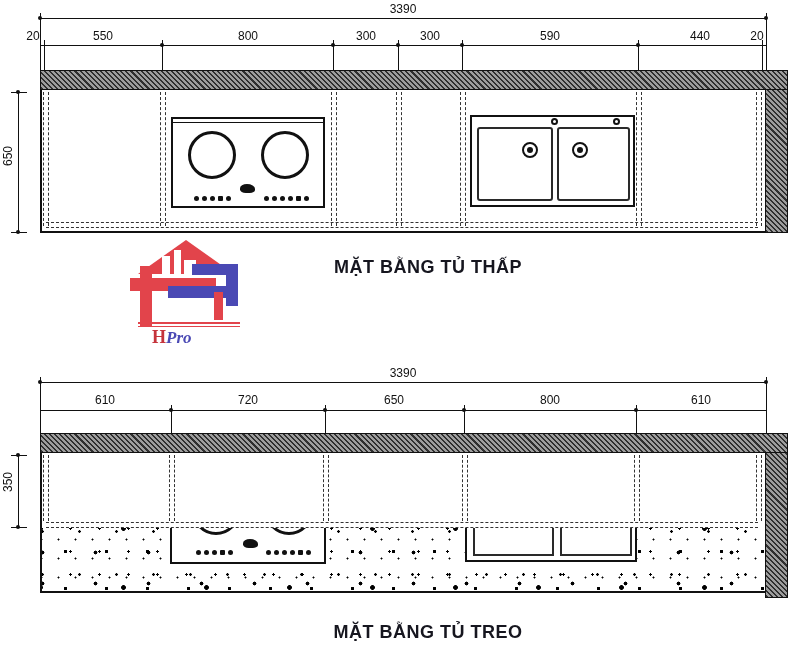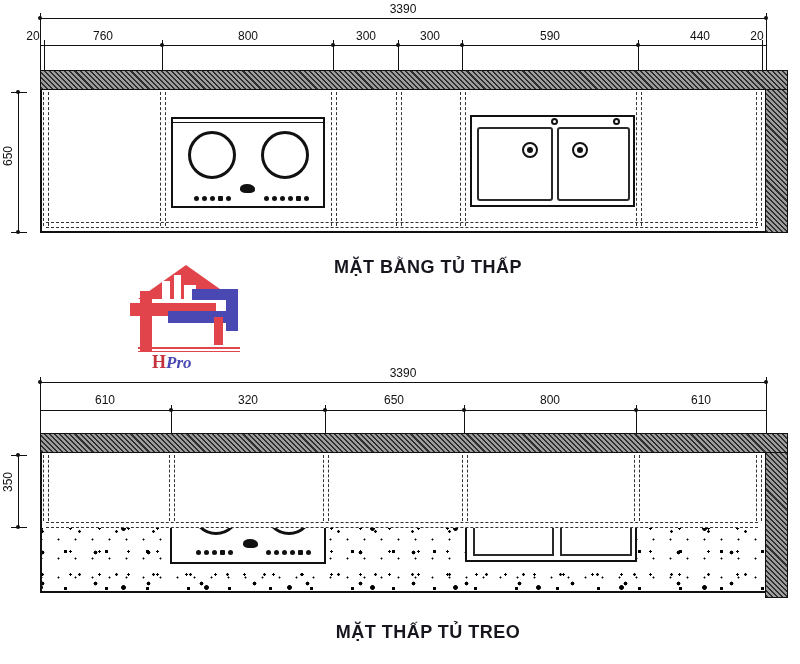--- a/index.html
+++ b/index.html
@@ -65,21 +65,21 @@
     <div class="vl" style="left:398px;top:40px;height:30px;"></div>
     <div class="vl" style="left:462px;top:40px;height:30px;"></div>
     <div class="vl" style="left:638px;top:40px;height:30px;"></div>
     <div class="vl" style="left:762px;top:40px;height:30px;"></div>
     <div class="dotm" style="left:160px;top:43px;"></div>
     <div class="dotm" style="left:331px;top:43px;"></div>
     <div class="dotm" style="left:396px;top:43px;"></div>
     <div class="dotm" style="left:460px;top:43px;"></div>
     <div class="dotm" style="left:636px;top:43px;"></div>
     <div class="lbl" style="left:33px;top:30px;">20</div>
-    <div class="lbl" style="left:103px;top:30px;">760</div>
+    <div class="lbl" style="left:103px;top:30px;">550</div>
     <div class="lbl" style="left:248px;top:30px;">800</div>
     <div class="lbl" style="left:366px;top:30px;">300</div>
     <div class="lbl" style="left:430px;top:30px;">300</div>
     <div class="lbl" style="left:550px;top:30px;">590</div>
     <div class="lbl" style="left:700px;top:30px;">440</div>
     <div class="lbl" style="left:757px;top:30px;">20</div>
 
     <div class="hatch" style="left:40px;top:70px;width:748px;height:20px;"></div>
     <div class="hatch" style="left:765px;top:89px;width:23px;height:144px;"></div>
 
@@ -123,21 +123,21 @@
     <div class="vl" style="left:18px;top:92px;height:141px;"></div>
     <div class="hl" style="left:11px;top:92px;width:16px;"></div>
     <div class="hl" style="left:11px;top:232px;width:16px;"></div>
     <div class="dotm" style="left:16px;top:90px;"></div>
     <div class="dotm" style="left:16px;top:230px;"></div>
     <div class="vlbl" style="left:1px;top:146px;">650</div>
 
     <div class="title" style="left:278px;top:257px;">MẶT BẰNG TỦ THẤP</div>
   </div>
 
-  <div id="logo" class="abs" style="left:128px;top:265px;width:118px;height:104px;">
+  <div id="logo" class="abs" style="left:128px;top:240px;width:118px;height:104px;">
     <div class="abs" style="left:10px;top:0;width:0;height:0;border-left:48px solid transparent;border-right:48px solid transparent;border-bottom:34px solid #e2444b;"></div>
     <div class="abs" style="left:34px;top:16px;width:8px;height:18px;background:#fff;"></div>
     <div class="abs" style="left:46px;top:10px;width:7px;height:24px;background:#fff;"></div>
     <div class="abs" style="left:56px;top:20px;width:12px;height:14px;background:#fff;"></div>
     <div class="abs lg-red" style="left:2px;top:38px;width:86px;height:13px;"></div>
     <div class="abs lg-red" style="left:12px;top:26px;width:12px;height:60px;"></div>
     <div class="abs lg-blue" style="left:64px;top:24px;width:46px;height:11px;"></div>
     <div class="abs lg-blue" style="left:98px;top:24px;width:12px;height:42px;"></div>
     <div class="abs lg-blue" style="left:40px;top:46px;width:70px;height:12px;"></div>
     <div class="abs lg-red" style="left:86px;top:52px;width:9px;height:28px;"></div>
@@ -160,21 +160,21 @@
     <div class="hl" style="left:40px;top:410px;width:726px;"></div>
     <div class="vl" style="left:171px;top:405px;height:28px;"></div>
     <div class="vl" style="left:325px;top:405px;height:28px;"></div>
     <div class="vl" style="left:464px;top:405px;height:28px;"></div>
     <div class="vl" style="left:636px;top:405px;height:28px;"></div>
     <div class="dotm" style="left:169px;top:408px;"></div>
     <div class="dotm" style="left:323px;top:408px;"></div>
     <div class="dotm" style="left:462px;top:408px;"></div>
     <div class="dotm" style="left:634px;top:408px;"></div>
     <div class="lbl" style="left:105px;top:394px;">610</div>
-    <div class="lbl" style="left:248px;top:394px;">320</div>
+    <div class="lbl" style="left:248px;top:394px;">720</div>
     <div class="lbl" style="left:394px;top:394px;">650</div>
     <div class="lbl" style="left:550px;top:394px;">800</div>
     <div class="lbl" style="left:701px;top:394px;">610</div>
 
     <div class="hatch" style="left:40px;top:433px;width:748px;height:20px;"></div>
     <div class="hatch" style="left:765px;top:452px;width:23px;height:146px;"></div>
 
     <div class="abs" style="left:40px;top:453px;width:725px;height:75px;box-sizing:border-box;border-left:2px solid #111;"></div>
     <div class="vdiv" style="left:43px;top:455px;height:66px;"></div>
     <div class="vdiv" style="left:169px;top:455px;height:66px;"></div>
@@ -208,16 +208,16 @@
       <div class="abs" style="left:93px;top:0;width:72px;height:28px;box-sizing:border-box;border:2px solid #2a2a2a;border-top:none;background:#fff;"></div>
     </div>
 
     <div class="vl" style="left:18px;top:455px;height:73px;"></div>
     <div class="hl" style="left:11px;top:455px;width:16px;"></div>
     <div class="hl" style="left:11px;top:527px;width:16px;"></div>
     <div class="dotm" style="left:16px;top:453px;"></div>
     <div class="dotm" style="left:16px;top:525px;"></div>
     <div class="vlbl" style="left:1px;top:472px;">350</div>
 
-    <div class="title" style="left:278px;top:622px;">MẶT THẤP TỦ TREO</div>
+    <div class="title" style="left:278px;top:622px;">MẶT BẰNG TỦ TREO</div>
   </div>
 
 </div>
 
 </body></html>

